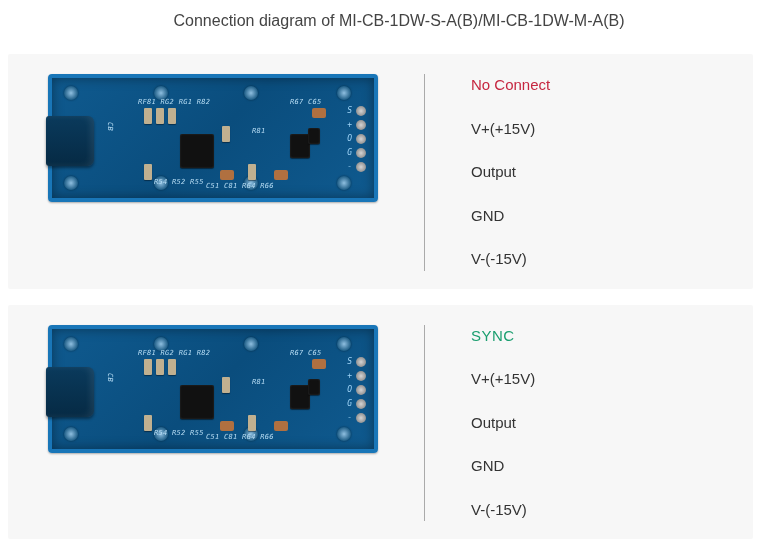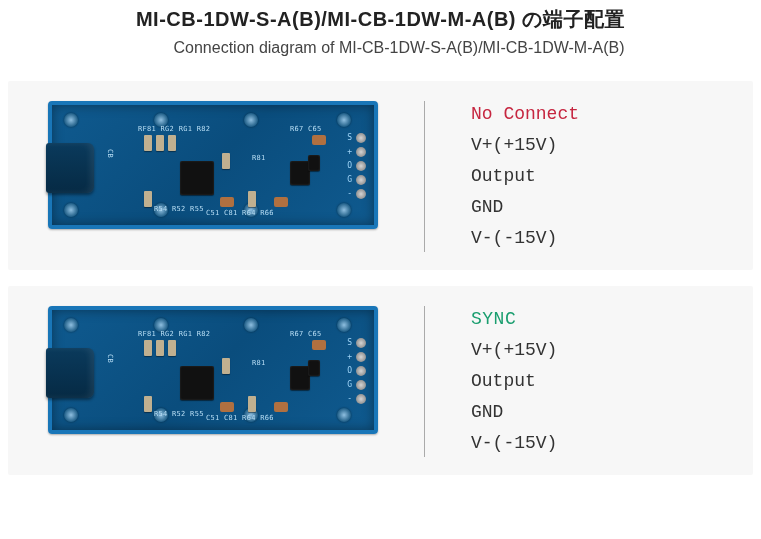--- a/index.html
+++ b/index.html
@@ -15,21 +15,21 @@
   .title { font-size: 20px; font-weight: 600; color: #222; letter-spacing: 0.5px; }
   .subtitle { font-size: 16px; color: #444; margin-top: 6px; padding-left: 37px; }
   .panel {
     background: #f7f7f7;
     margin: 10px 8px 16px;
     padding: 20px 40px 18px 40px;
     border-radius: 2px;
   }
   .panel-label { font-size: 17px; color: #222; margin-bottom: 14px; }
   .panel-body { display: flex; align-items: stretch; gap: 20px; }
-  .board-wrap { flex: 0 0 auto; }
+  .board-wrap { flex: 0 0 auto; font-style: italic; }
   .board {
     position: relative;
     width: 330px; height: 128px;
     background: linear-gradient(135deg,#0f5a8f 0%,#0a4d7d 50%,#0f5a8f 100%);
     border: 4px solid #1976b8;
     border-radius: 4px;
     box-shadow: inset 0 0 12px rgba(0,0,0,.4), 0 1px 2px rgba(0,0,0,.3);
   }
   .hole {
     position: absolute; width: 14px; height: 14px; border-radius: 50%;
@@ -59,30 +59,29 @@
   .silk { position:absolute; color:#b8def5; font-size:7px; font-family:monospace; letter-spacing:.3px; }
   .silk.s1{left:54px;top:44px;writing-mode:vertical-rl}
   .silk.s2{left:86px;top:20px}
   .silk.s3{left:102px;top:100px}
   .silk.s4{left:154px;top:104px}
   .silk.s5{left:238px;top:20px}
   .silk.s6{left:200px;top:49px}
 
   .divider { width:1px; background:#aaa; margin:0 26px; align-self:stretch; }
 
-  .pin-list { flex:1; display:flex; flex-direction:column; justify-content:center; gap:4px; font-size:18px; color:#333;font-family:Liberation Mono, monospace; }
+  .pin-list { flex:1; display:flex; flex-direction:column; justify-content:center; gap:21px; font-size:15px; color:#333; }
   .pin-line { line-height:1.5; }
   .pin-noconnect { color:#c62640; }
   .pin-sync { color:#1a9e6f; letter-spacing:.5px; }
 </style>
 </head>
 <body>
 
 <div class="header">
-  <div class="title">MI-CB-1DW-S-A(B)/MI-CB-1DW-M-A(B) の端子配置</div>
   <div class="subtitle">Connection diagram of MI-CB-1DW-S-A(B)/MI-CB-1DW-M-A(B)</div>
 </div>
 
 <div class="panel">
   <div class="panel-body">
     <div class="board-wrap">
       <div class="board">
         <div class="hole a"></div>
           <div class="hole b"></div>
           <div class="hole c"></div>

